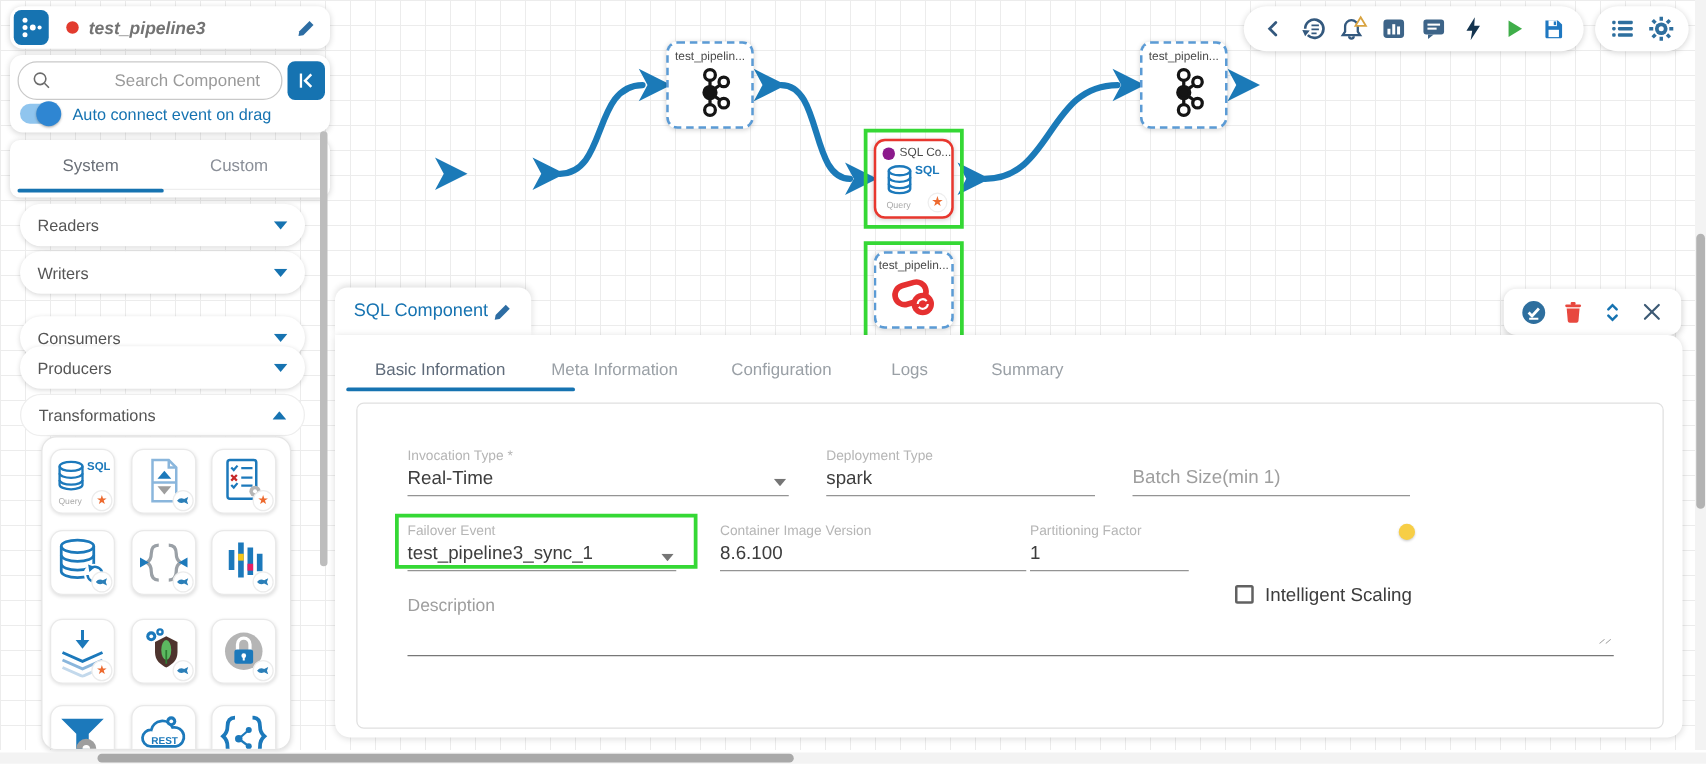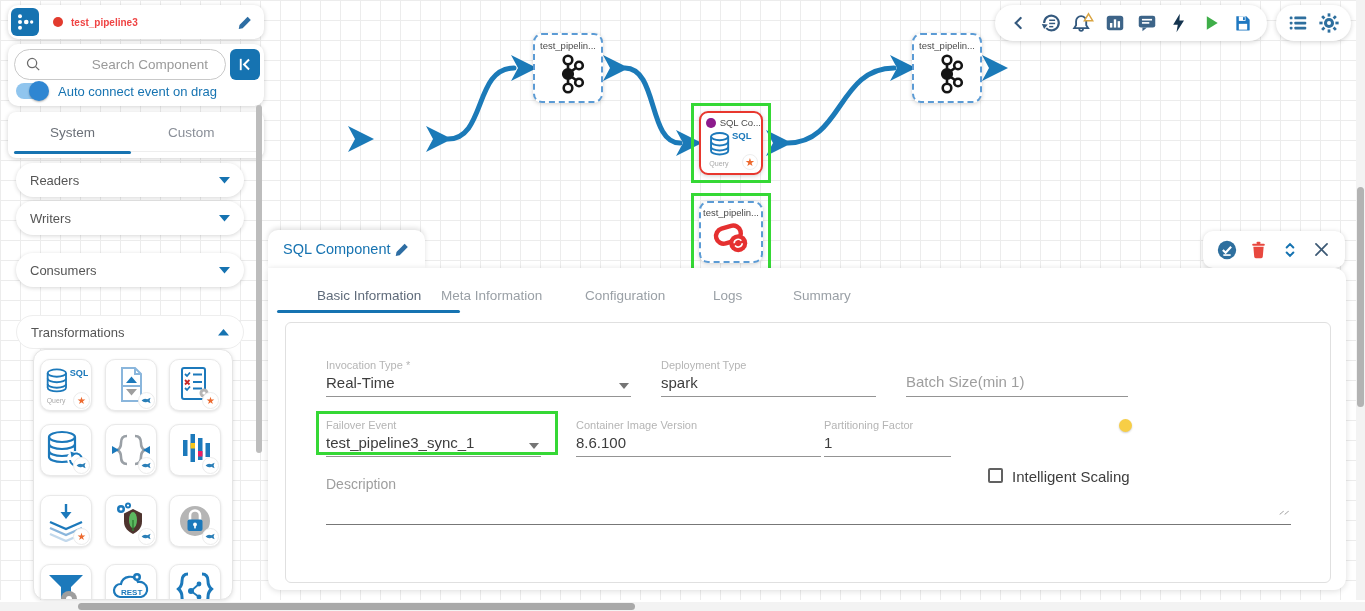--- a/index.html
+++ b/index.html
@@ -8,21 +8,21 @@
   .grid-bg { position:absolute; left:0; top:0; width:1365px; height:600px;
     background-image:linear-gradient(#ebebeb 1px,transparent 1px),linear-gradient(90deg,#ebebeb 1px,transparent 1px);
     background-size:20px 20px; opacity:.9; }
   .card { position:absolute; background:#fff; border-radius:10px; box-shadow:0 1px 5px rgba(0,0,0,.18); }
   svg { display:block; }
 
   
   .title-card { left:8px; top:5px; width:256px; height:34px; display:flex; align-items:center; }
   .logo { width:28px; height:28px; margin-left:3px; background:#1673b1; border-radius:6px; display:flex; align-items:center; justify-content:center; }
   .status-dot { width:10px; height:10px; border-radius:50%; background:#e23b2e; margin:0 8px 0 14px; }
-  .ptitle { color:#ef4444; font-size:10px; font-weight:bold; flex:1; }
+  .ptitle { color:#737373; font-size:14px; font-weight:bold; flex:1;font-style:italic; }
   .pencil { margin-right:10px; }
 
   .search-card { left:8px; top:44px; width:256px; height:62px; }
   .search-pill { position:absolute; left:6px; top:5px; width:212px; height:31px; border:1px solid #c9c9c9; border-radius:16px; display:flex; align-items:center; background:#fff; }
   .search-pill input { border:none; outline:none; font-size:13.5px; color:#555; width:160px; font-family:inherit;text-align:right; }
   .search-pill input::placeholder { color:#9a9a9a; }
   .collapse-btn { position:absolute; left:222px; top:5px; width:30px; height:31px; background:#1673b1; border-radius:6px; display:flex; align-items:center; justify-content:center; }
   .toggle-row { position:absolute; left:8px; top:39px; display:flex; align-items:center; }
   .toggle { width:32px; height:16px; border-radius:8px; background:#90c5ee; position:relative; }
   .toggle .knob { position:absolute; right:-1px; top:-2px; width:20px; height:20px; border-radius:50%; background:#2f86d2; box-shadow:0 1px 2px rgba(0,0,0,.3); }
@@ -318,20 +318,26 @@
     <svg width="11" height="7" viewBox="0 0 11 7">
         <polygon points="0,0 11,0 5.5,6.5" fill="#1673b1"></polygon>
       </svg>
   </div>
   <div class="acc" style="top:253px;">
     <span>Consumers</span>
     <svg width="11" height="7" viewBox="0 0 11 7">
         <polygon points="0,0 11,0 5.5,6.5" fill="#1673b1"></polygon>
       </svg>
   </div>
+  <div class="acc" style="top:277px;">
+    <span>Producers</span>
+    <svg width="11" height="7" viewBox="0 0 11 7">
+        <polygon points="0,0 11,0 5.5,6.5" fill="#1673b1"></polygon>
+      </svg>
+  </div>
   <div class="acc" style="top:315px;box-shadow:none;border:1px solid #eee;">
     <span>Transformations</span>
     <svg width="11" height="7" viewBox="0 0 11 7">
         <polygon points="0,6.5 11,6.5 5.5,0" fill="#1673b1"></polygon>
       </svg>
   </div>
 
   <div class="tile-card">
 
     <div class="tile" style="left:6px;top:9px;">
@@ -542,21 +548,21 @@
       <svg width="19" height="19" viewBox="0 0 24 24">
         <g stroke="#3d5a75" stroke-width="2.2" stroke-linecap="round">
             <line x1="5" y1="5" x2="19" y2="19"></line>
             <line x1="19" y1="5" x2="5" y2="19"></line>
           </g>
       </svg>
     </div>
   </div>
 
   <div class="panel">
-    <span class="ptab active" style="left:32px;margin-left:17px;">Basic Information</span>
+    <span class="ptab active" style="left:32px;">Basic Information</span>
     <span class="ptab" style="left:173px;">Meta Information</span>
     <span class="ptab" style="left:317px;">Configuration</span>
     <span class="ptab" style="left:445px;">Logs</span>
     <span class="ptab" style="left:525px;">Summary</span>
     <div class="ptab-underline"></div>
 
     <div class="form-card">
 
       <div class="field" style="left:40px;top:36px;width:305px;height:38px;">
         <div class="flabel">Invocation Type *</div>

